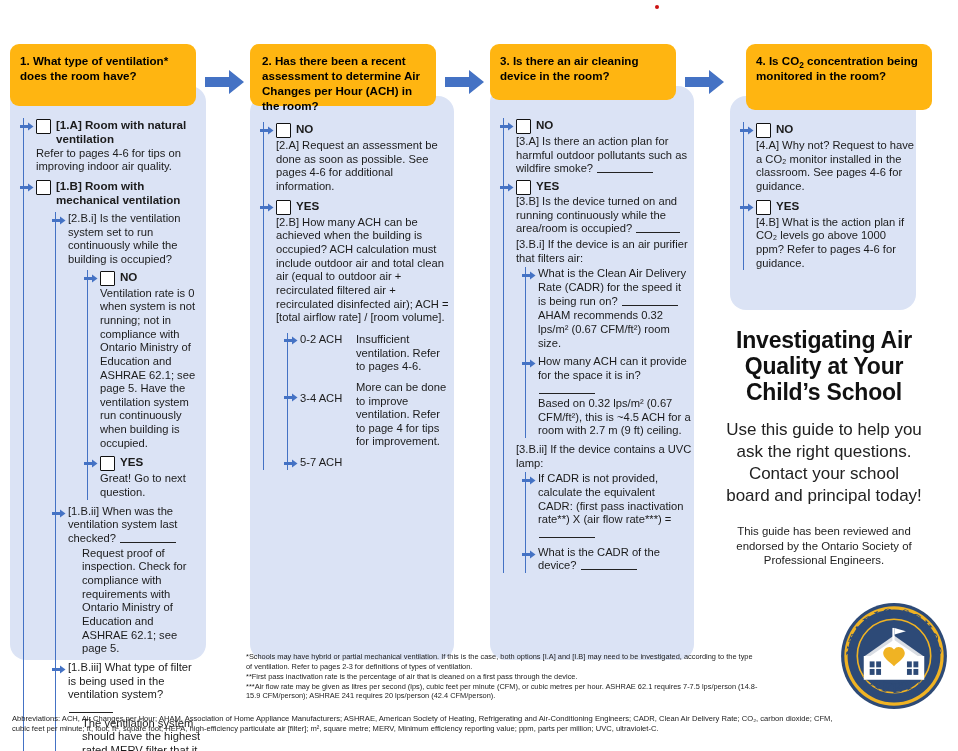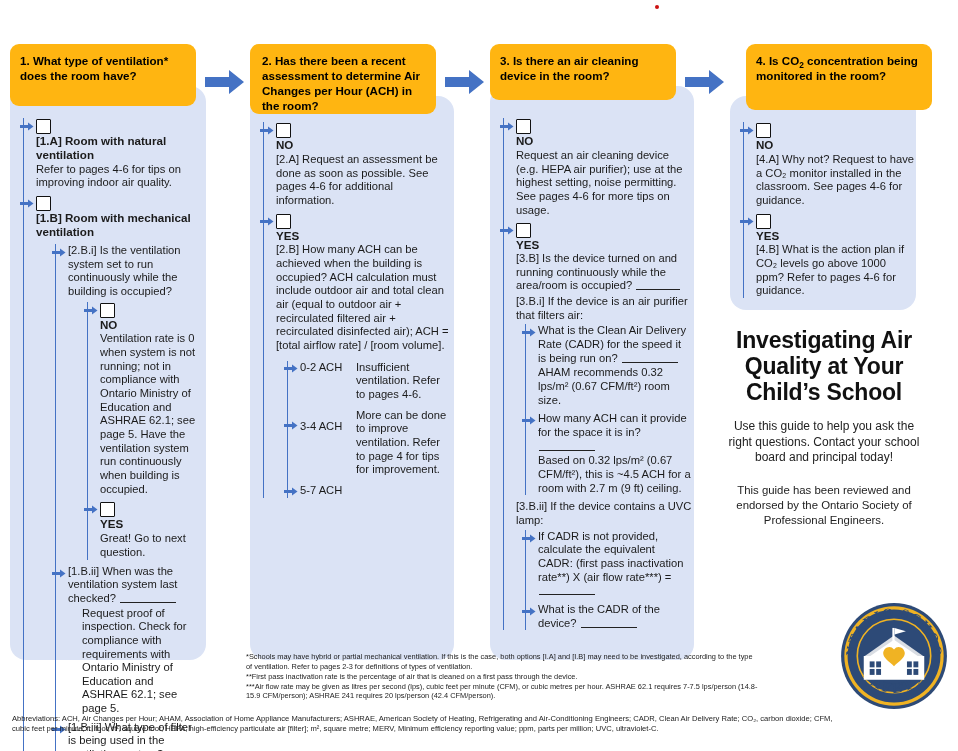--- a/index.html
+++ b/index.html
@@ -32,21 +32,21 @@
     border-radius:9px;
     color:#000;
     font-weight:bold;
     font-size:11.6px;
     line-height:1.3;
     padding:9px 10px 10px 10px;
     box-sizing:border-box;
     z-index:3;
   }
   .q1{left:10px;  top:44px; width:186px; height:62px;}
-  .q2{left:250px; top:44px; width:186px; height:70px;padding-left:12px;}
+  .q2{left:250px; top:44px; width:186px; height:62px;padding-left:12px;}
   .q3{left:490px; top:44px; width:186px; height:56px;}
   .q4{left:730px; top:44px; width:186px; height:66px;margin-left:16px;}
 
   .bigarrow{position:absolute;z-index:4;}
   .a1{left:205px;top:68px;}
   .a2{left:445px;top:68px;}
   .a3{left:685px;top:68px;}
 
   .content{position:absolute;z-index:5;font-size:11.2px;line-height:1.22;color:#1b1b1b;}
   .c1{left:20px; top:118px; width:182px;}
@@ -59,21 +59,21 @@
   .branch:before{
     content:"";position:absolute;left:3px;top:0;bottom:0;width:1.4px;background:#4472c4;
   }
 
   .node{position:relative;margin-bottom:3px;}
   .node>.tick{
     position:absolute;left:-16px;top:4px;width:14px;height:9px;
   }
   .node>.tick svg{display:block;}
 
-  .cbrow{display:flex;align-items:flex-start;flex-direction:column;}
+  .cbrow{display:flex;align-items:flex-start;gap:5px;}
   .cb{
     width:13px;height:13px;border:1.7px solid #111;background:#fff;flex:0 0 auto;margin-top:1px;
     border-radius:1px;
   }
   .cblabel{font-weight:bold;font-size:11.6px;line-height:1.2;}
   .tag{font-weight:normal;}
   .indent{margin-left:22px;}
   .indent2{margin-left:16px;}
   .para{margin:1px 0 5px 0;}
   .blank{display:inline-block;border-bottom:1.3px solid #222;width:56px;vertical-align:-1px;margin:0 1px;}
@@ -82,21 +82,21 @@
   
   .achrow{display:flex;gap:8px;margin-bottom:7px;position:relative;}
   .achlabel{flex:0 0 48px;font-size:11.2px;padding-top:0px;}
   .achtext{flex:1;}
 
   
   .promo{position:absolute;left:726px;top:328px;width:196px;text-align:center;z-index:6;}
   .promo h1{
     margin:0;font-size:23px;line-height:1.12;font-weight:bold;color:#111;letter-spacing:-0.2px;
   }
-  .promo .sub{margin-top:14px;font-size:12px;line-height:1.28;color:#222;}
+  .promo .sub{margin-top:14px;font-size:17px;line-height:1.28;color:#222;}
   .promo .endorse{margin-top:18px;font-size:11.4px;line-height:1.28;color:#222;}
 
   .logo{position:absolute;left:840px;top:602px;width:108px;height:108px;z-index:7;}
 
   .footnotes{
     position:absolute;left:246px;top:652px;width:512px;
     font-size:7.4px;line-height:1.33;color:#1b1b1b;z-index:6;
   }
   .abbr{
     position:absolute;left:12px;top:714px;width:828px;
@@ -294,21 +294,21 @@
       <div class="node">
         <span class="tick">
           <svg width="14" height="9" viewBox="0 0 14 9">
               <path d="M0 3 L8 3 L8 0.5 L13.5 4.5 L8 8.5 L8 6 L0 6 Z" fill="#4472c4"></path>
             </svg>
         </span>
         <div class="cbrow">
           <div class="cb"></div>
           <div class="cblabel">NO</div>
         </div>
-        <div class="para">Request an air cleaning device (e.g. HEPA air purifier); use at the highest setting, noise permitting. See pages 4-6 for more tips on usage.</div>
+        <div style="margin-top:1px;"><span class="tag">[3.A]</span><span> Is there an action plan for harmful outdoor pollutants such as wildfire smoke? </span><span class="blank"></span></div>
       </div>
 
       <div class="node">
         <span class="tick">
           <svg width="14" height="9" viewBox="0 0 14 9">
               <path d="M0 3 L8 3 L8 0.5 L13.5 4.5 L8 8.5 L8 6 L0 6 Z" fill="#4472c4"></path>
             </svg>
         </span>
         <div class="cbrow">
           <div class="cb"></div>

